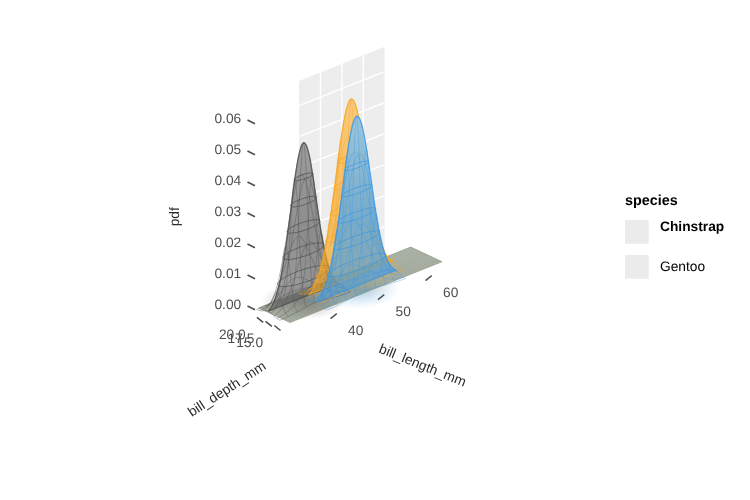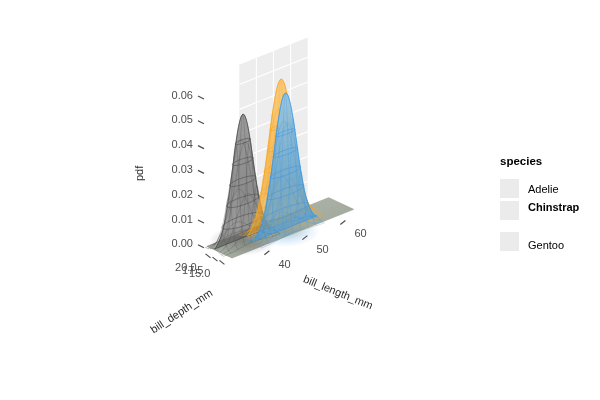--- a/index.html
+++ b/index.html
@@ -280,27 +280,23 @@
         <text x="316.4" y="252.64" class="tick-label" text-anchor="start">50</text>
         <line x1="340.4" y1="224.44" x2="345.4" y2="220.44" stroke="#4d4d4d" stroke-width="1.2"></line>
         <text x="354.4" y="237.44" class="tick-label" text-anchor="start">60</text>
         <text x="336.8" y="295.68" class="axis-title" text-anchor="middle" transform="rotate(22 336.8 295.68)">bill_length_mm</text>
       </g>
   </svg>
 
   <div style="position:absolute;left:500px;top:155px;width:84px;">
     <div class="legend-title" style="margin-bottom:9px;">species</div>
     <div id="legend-items">
-        <div style="display: flex; align-items: center; height: 25px;">
-          <span style="width: 19px; height: 19px; flex: 0 0 auto; background: rgb(235, 235, 235); display: inline-block;"></span>
-          <span class="legend-label" style="margin-left: 9px; white-space: nowrap;">Adelie</span>
-        </div>
         <div style="display: flex; align-items: flex-start; height: 25px; font-weight: bold;">
           <span style="width: 19px; height: 19px; flex: 0 0 auto; background: rgb(235, 235, 235); display: inline-block;"></span>
           <span class="legend-label" style="margin-left: 9px; white-space: nowrap;">Chinstrap</span>
         </div>
-        <div style="display: flex; align-items: flex-end; height: 25px;">
+        <div style="display: flex; align-items: center; height: 25px;">
           <span style="width: 19px; height: 19px; flex: 0 0 auto; background: rgb(235, 235, 235); display: inline-block;"></span>
           <span class="legend-label" style="margin-left: 9px; white-space: nowrap;">Gentoo</span>
         </div>
       </div>
   </div>
 </div>
 
 </body></html>

